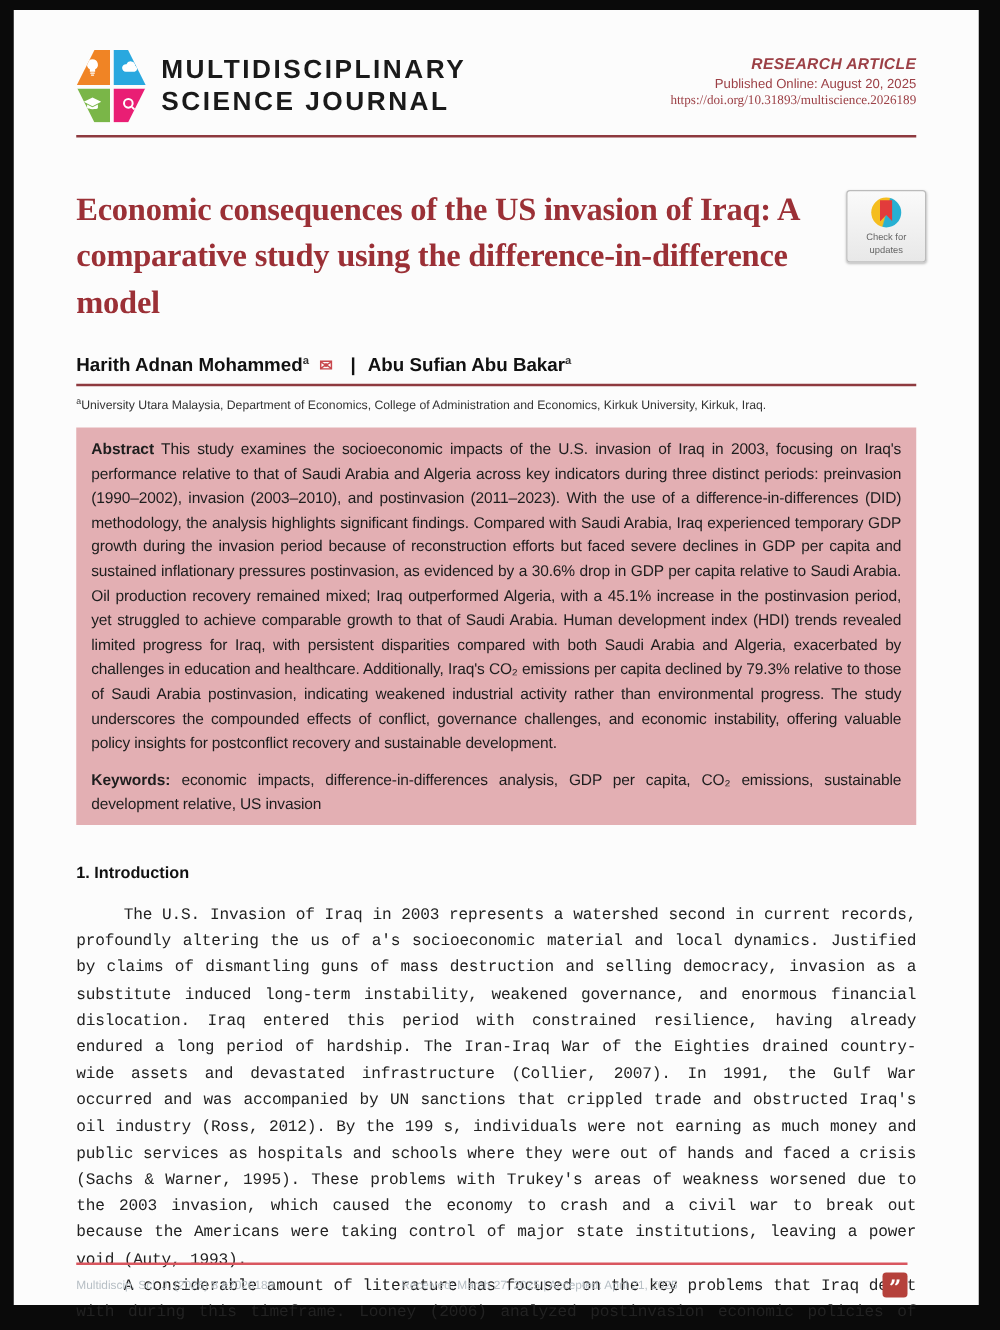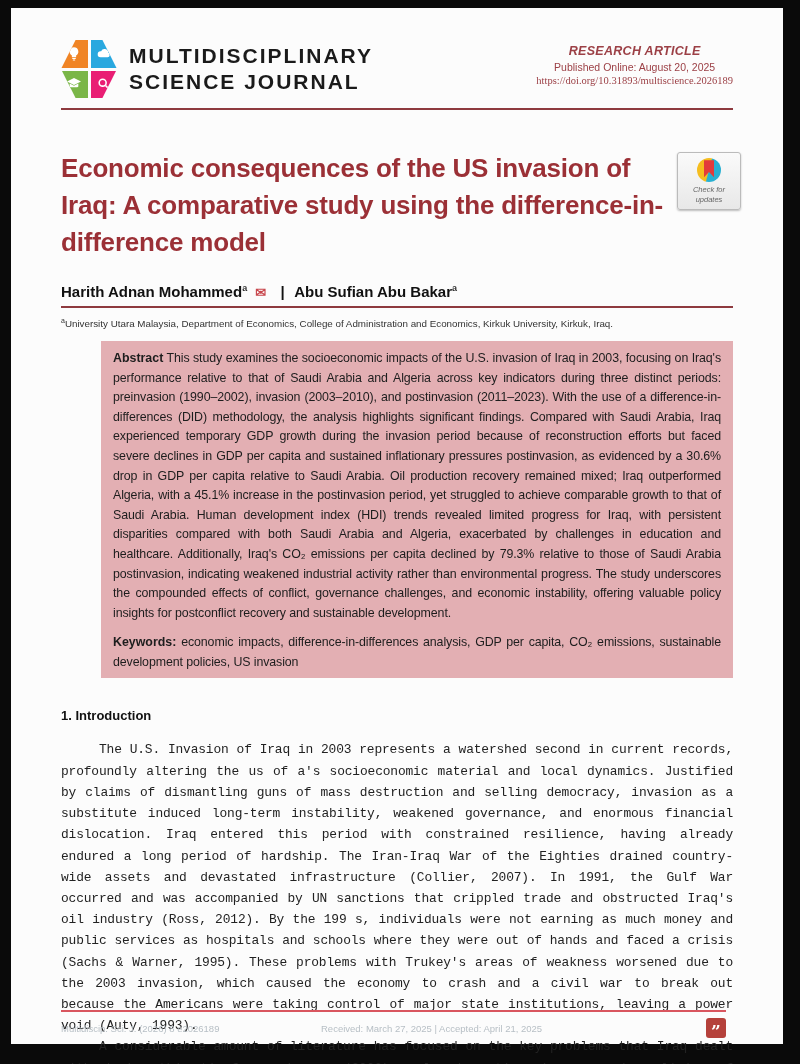--- a/index.html
+++ b/index.html
@@ -24,63 +24,62 @@
     display:grid; grid-template-columns:1fr 1fr; grid-template-rows:1fr 1fr;
     gap:3px; background:#fcfcfc;
   }
   .q { display:flex; align-items:center; justify-content:center; }
   .q svg { width:16px; height:16px; }
   .q-tl { background:#f08425; }
   .q-tr { background:#29a8df; }
   .q-bl { background:#7ab648; }
   .q-br { background:#e91e74; }
   .jname { font-weight:bold; font-size:21px; letter-spacing:2px; color:#1a1a1a; line-height:1.25; }
-  .hmeta { text-align:center; color:#9c4046; padding-top:4px; }
+  .hmeta { text-align:right; color:#9c4046; padding-top:4px; }
   .atype { font-weight:bold; font-style:italic; font-size:12.5px; letter-spacing:.3px; }
   .pub { font-size:10.5px; margin-top:3px; }
   .doi { font-size:10.5px; margin-top:2px; cursor:pointer;font-family:Liberation Serif, serif; }
   .hrule { height:2px; background:#8e3a3f; margin-top:10px; }
   
   .titleblock { position:relative; margin-top:40px; }
   h1.title {
     color:#9b3036; font-size:26px; font-weight:bold; line-height:1.42;
-    width:625px; letter-spacing:-0.2px;
+    width:625px; letter-spacing:-0.2px;font-family:Liberation Serif, serif;
   }
   .updates {
     position:absolute; right:-8px; top:2px; width:64px; height:58px;
     background:linear-gradient(#fafafa,#e8e8e8);
     border:1px solid #bbb; border-radius:3px;
     box-shadow:0 1px 2px rgba(0,0,0,.25);
     display:flex; flex-direction:column; align-items:center; justify-content:center;
     cursor:pointer;
   }
   .ucircle {
     width:24px; height:24px; border-radius:50%;
     background:linear-gradient(105deg,#f5bd1f 48%, #28b0d2 52%);
     position:relative;
   }
   .ubookmark {
     position:absolute; left:7px; top:2px; width:10px; height:17px; background:#e23b3b;
     clip-path:polygon(0 0,100% 0,100% 100%,50% 70%,0 100%);
   }
-  .utext { font-size:7.5px; color:#666; text-align:center; line-height:1.25; margin-top:3px;font-style:italic; }
+  .utext { font-size:7.5px; color:#666; text-align:center; line-height:1.25; margin-top:3px; }
   
   .authors { margin-top:22px; font-size:15px; font-weight:bold; color:#111; }
   .authors sup { font-size:9px; color:#333; }
   .env { color:#c8474d; font-size:13px; margin:0 4px; cursor:pointer; }
   .sep { margin:0 6px; }
   .arule { height:2px; background:#8e3a3f; margin-top:6px; }
   .affil { font-size:9.8px; color:#333; margin-top:9px; }
   .affil sup { font-size:7px; }
   
   .abstract {
     background:#e3afb3; margin-top:12px; padding:8px 12px 6px 12px;
     font-size:12.4px; line-height:19.6px; text-align:justify; color:#1d1d1d;
     letter-spacing:-0.1px;
-    margin-left:40px;
   }
   .abstract b { letter-spacing:0; }
   .kw { margin-top:10px; }
   
   .intro-h { font-size:13px; font-weight:bold; margin-top:30px; color:#111; }
   .para {
     font-size:12.9px; line-height:21.2px; text-align:justify; color:#222;
     text-indent:38px; margin-top:0; letter-spacing:-0.15px;font-family:Liberation Mono, monospace;
   }
   .body-text { margin-top:16px; }
@@ -160,21 +159,21 @@
     <span>Harith Adnan Mohammed</span><sup>a</sup>
     <span class="env">✉</span>
     <span class="sep">|</span>
     <span>Abu Sufian Abu Bakar</span><sup>a</sup>
   </div>
   <div class="arule"></div>
   <p class="affil"><sup>a</sup><span>University Utara Malaysia, Department of Economics, College of Administration and Economics, Kirkuk University, Kirkuk, Iraq.</span></p>
 
   <div class="abstract">
     <div><b>Abstract</b> <span>This study examines the socioeconomic impacts of the U.S. invasion of Iraq in 2003, focusing on Iraq's performance relative to that of Saudi Arabia and Algeria across key indicators during three distinct periods: preinvasion (1990–2002), invasion (2003–2010), and postinvasion (2011–2023). With the use of a difference-in-differences (DID) methodology, the analysis highlights significant findings. Compared with Saudi Arabia, Iraq experienced temporary GDP growth during the invasion period because of reconstruction efforts but faced severe declines in GDP per capita and sustained inflationary pressures postinvasion, as evidenced by a 30.6% drop in GDP per capita relative to Saudi Arabia. Oil production recovery remained mixed; Iraq outperformed Algeria, with a 45.1% increase in the postinvasion period, yet struggled to achieve comparable growth to that of Saudi Arabia. Human development index (HDI) trends revealed limited progress for Iraq, with persistent disparities compared with both Saudi Arabia and Algeria, exacerbated by challenges in education and healthcare. Additionally, Iraq's CO₂ emissions per capita declined by 79.3% relative to those of Saudi Arabia postinvasion, indicating weakened industrial activity rather than environmental progress. The study underscores the compounded effects of conflict, governance challenges, and economic instability, offering valuable policy insights for postconflict recovery and sustainable development.</span></div>
-    <div class="kw"><b>Keywords:</b> <span>economic impacts, difference-in-differences analysis, GDP per capita, CO₂ emissions, sustainable development policies, US invasion</span></div>
+    <div class="kw"><b>Keywords:</b> <span>economic impacts, difference-in-differences analysis, GDP per capita, CO₂ emissions, sustainable development relative, US invasion</span></div>
   </div>
 
   <h2 class="intro-h">1. Introduction</h2>
   <div class="body-text">
     <p class="para">The U.S. Invasion of Iraq in 2003 represents a watershed second in current records, profoundly altering the us of a's socioeconomic material and local dynamics. Justified by claims of dismantling guns of mass destruction and selling democracy, invasion as a substitute induced long-term instability, weakened governance, and enormous financial dislocation. Iraq entered this period with constrained resilience, having already endured a long period of hardship. The Iran-Iraq War of the Eighties drained country-wide assets and devastated infrastructure (Collier, 2007). In 1991, the Gulf War occurred and was accompanied by UN sanctions that crippled trade and obstructed Iraq's oil industry (Ross, 2012). By the 199 s, individuals were not earning as much money and public services as hospitals and schools where they were out of hands and faced a crisis (Sachs &amp; Warner, 1995). These problems with Trukey's areas of weakness worsened due to the 2003 invasion, which caused the economy to crash and a civil war to break out because the Americans were taking control of major state institutions, leaving a power void (Auty, 1993).</p>
     <p class="para">A considerable amount of literature has focused on the key problems that Iraq dealt with during this timeframe. Looney (2006) analyzed postinvasion economic policies of Iraq and noted, in particular, the ‘gaping chasm’ between the reconstruction aid provided and the results that were realized. Dodge (2010) examined other aspects of fragmentation and how they affect institutional governance and economic productivity. All these studies highlight the strong connection that exists between governance and economic productivity. Other scholars on conflict economics, such as Fearon and Laitin (2003), noted that ongoing violence impedes development for extended periods. Most of these insights provide the guiding framework within which this study intends to approach the problem of postinvasion reconstruction of Iraq.</p>
 
   </div>
 
   <div class="footer">

